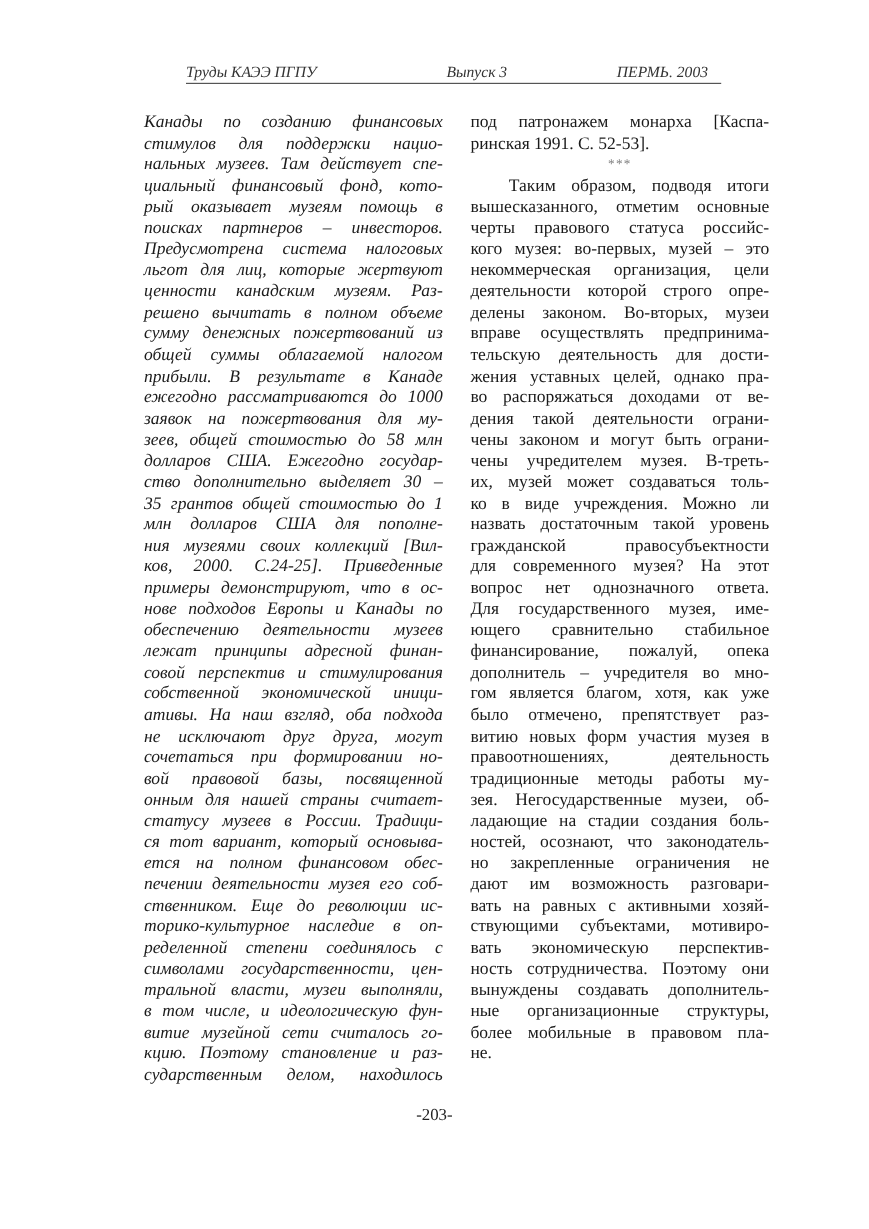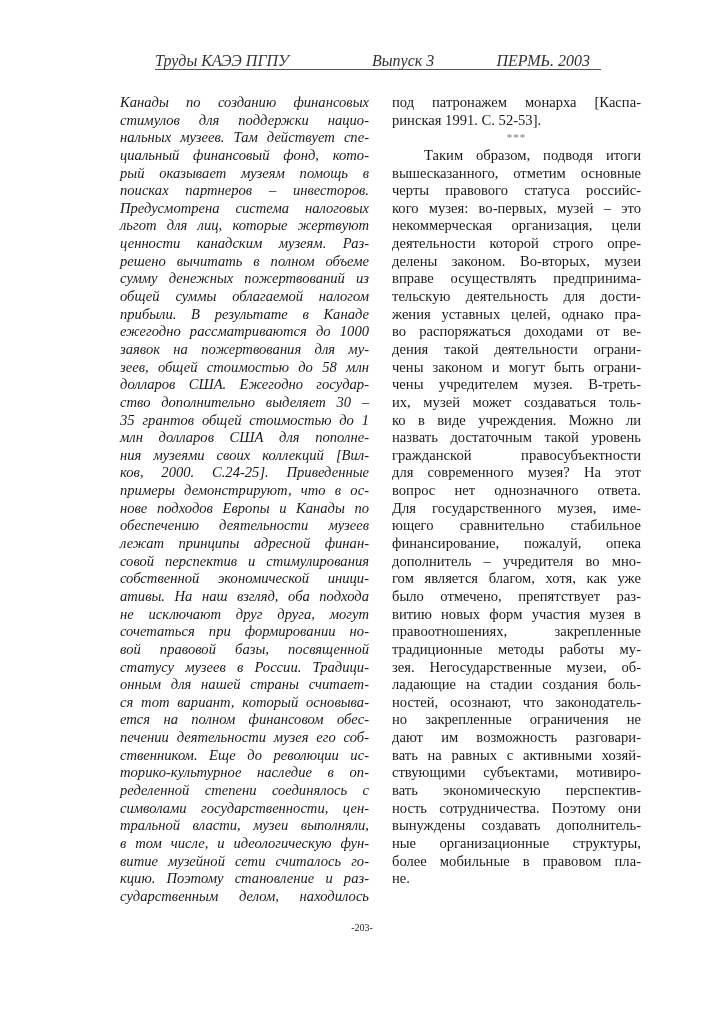--- a/index.html
+++ b/index.html
@@ -1,32 +1,32 @@
 <!DOCTYPE html>
 <html><head>
 <meta charset="utf-8">
 <style>
   html, body { margin: 0; padding: 0; background: #ffffff; }
   body { width: 724px; height: 1024px; position: relative; overflow: hidden;
          font-family: "Liberation Serif", "DejaVu Serif", serif; color: #1a1a1a; }
   .header { position: absolute; left: 155px; top: 52px; width: 446px; height: 17px;
-            border-bottom: 1.5px solid #555; font-style: italic; font-size: 16px; color: #333; }
+            border-bottom: 1.5px solid #555; font-style: italic; font-size: 13px; color: #333; }
   .header span { position: absolute; top: 0; white-space: nowrap; }
   .h-left { left: 0; }
   .h-mid { left: 209px; margin-left: 8px; }
   .h-right { right: 11px; }
   .col { position: absolute; top: 94px; width: 249px; font-size: 14.6px; line-height: 17.65px; }
   .col.left { left: 120px; font-style: italic; }
   .col.right { left: 392px; }
   .ln { display: block; height: 17.65px; white-space: nowrap; text-align: justify; text-align-last: justify; overflow: visible; }
   .ln.last { text-align-last: left; }
   .ln.center { text-align: center; text-align-last: center; font-size: 11px; color: #777; letter-spacing: 1px; }
   .ln.indent { padding-left: 32px; }
   .pagenum { position: absolute; top: 922px; left: 0; width: 724px; text-align: center;
-             font-size: 10px; color: #222; }
+             font-size: 14px; color: #222; }
 </style>
 </head>
 <body>
 
 <div class="header">
   <span class="h-left">Труды КАЭЭ ПГПУ</span>
   <span class="h-mid">Выпуск 3</span>
   <span class="h-right">ПЕРМЬ.  2003</span>
 </div>
 
@@ -56,22 +56,22 @@
     <span class="ln">примеры демонстрируют, что в ос-</span>
     <span class="ln">нове подходов Европы и Канады по</span>
     <span class="ln">обеспечению деятельности музеев</span>
     <span class="ln">лежат принципы адресной финан-</span>
     <span class="ln">совой перспектив и стимулирования</span>
     <span class="ln">собственной экономической иници-</span>
     <span class="ln">ативы. На наш взгляд, оба подхода</span>
     <span class="ln">не исключают друг друга, могут</span>
     <span class="ln">сочетаться при формировании но-</span>
     <span class="ln">вой правовой базы, посвященной</span>
+    <span class="ln">онным для нашей страны считает-</span>
     <span class="ln">статусу музеев в России. Традици-</span>
-    <span class="ln">онным для нашей страны считает-</span>
     <span class="ln">ся тот вариант, который основыва-</span>
     <span class="ln">ется на полном финансовом обес-</span>
     <span class="ln">печении деятельности музея его соб-</span>
     <span class="ln">ственником. Еще до революции ис-</span>
     <span class="ln">торико-культурное наследие в оп-</span>
     <span class="ln">ределенной степени соединялось с</span>
     <span class="ln">символами государственности, цен-</span>
     <span class="ln">тральной власти, музеи выполняли,</span>
     <span class="ln">в том числе, и идеологическую фун-</span>
     <span class="ln">витие музейной сети считалось го-</span>
@@ -102,21 +102,21 @@
     <span class="ln">гражданской правосубъектности</span>
     <span class="ln">для современного музея? На этот</span>
     <span class="ln">вопрос нет однозначного ответа.</span>
     <span class="ln">Для государственного музея, име-</span>
     <span class="ln">ющего сравнительно стабильное</span>
     <span class="ln">финансирование, пожалуй, опека</span>
     <span class="ln">дополнитель – учредителя во мно-</span>
     <span class="ln">гом является благом, хотя, как уже</span>
     <span class="ln">было отмечено, препятствует раз-</span>
     <span class="ln">витию новых форм участия музея в</span>
-    <span class="ln">правоотношениях, закрепленные</span>
+    <span class="ln">правоотношениях, деятельность</span>
     <span class="ln">традиционные методы работы му-</span>
     <span class="ln">зея. Негосударственные музеи, об-</span>
     <span class="ln">ладающие на стадии создания боль-</span>
     <span class="ln">ностей, осознают, что законодатель-</span>
     <span class="ln">но закрепленные ограничения не</span>
     <span class="ln">дают им возможность разговари-</span>
     <span class="ln">вать на равных с активными хозяй-</span>
     <span class="ln">ствующими субъектами, мотивиро-</span>
     <span class="ln">вать экономическую перспектив-</span>
     <span class="ln">ность сотрудничества. Поэтому они</span>

